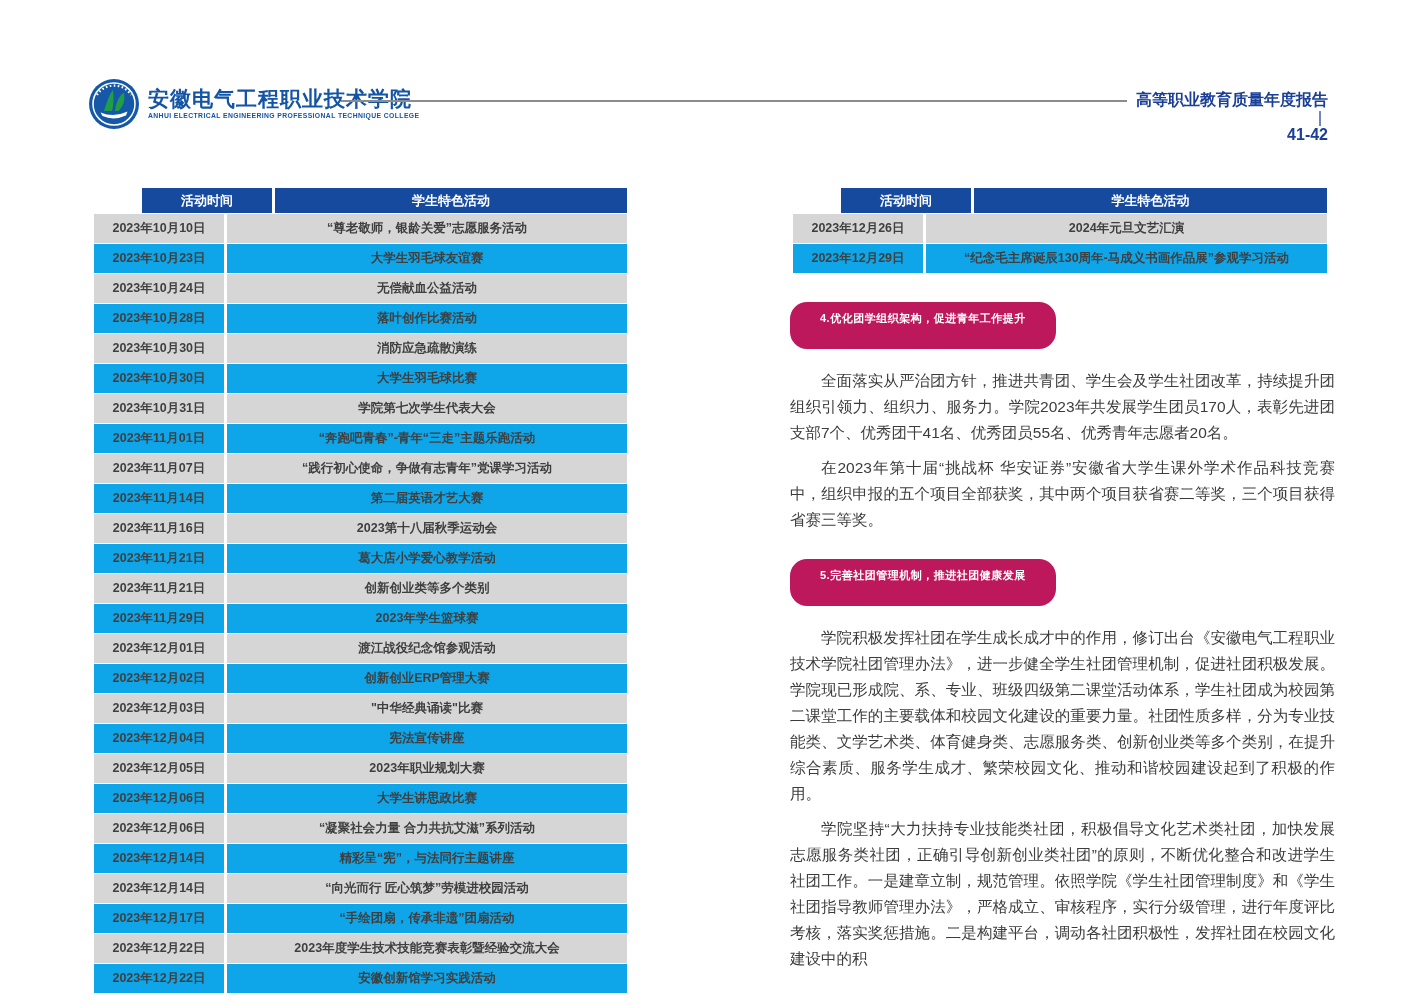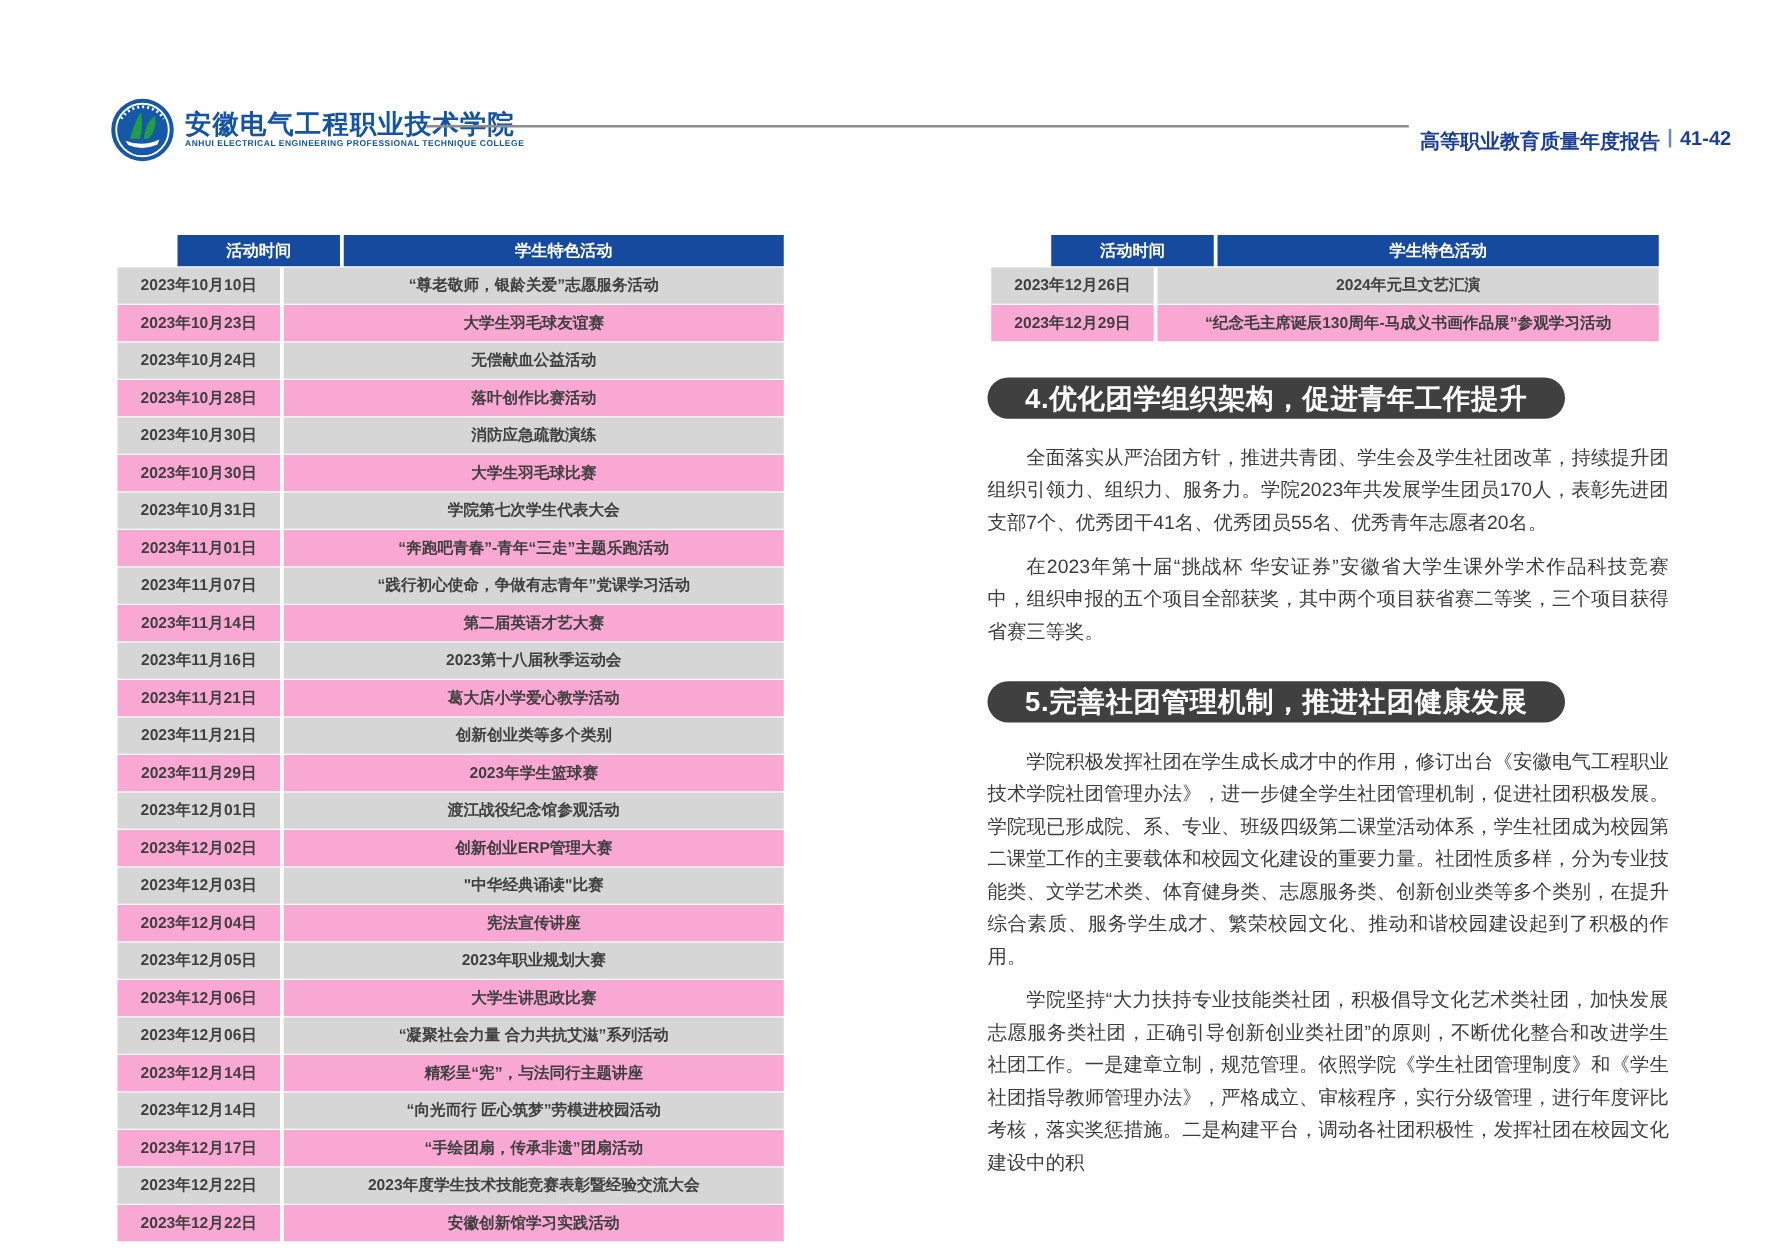--- a/index.html
+++ b/index.html
@@ -13,22 +13,22 @@
   .logo-wrap{position:absolute;left:0;top:2px;display:flex;align-items:center;}
   .logo-badge{width:52px;height:52px;flex:0 0 auto;}
   .logo-text{margin-left:8px;display:flex;flex-direction:column;}
   .college-cn{
     font-size:21px;font-weight:900;color:#1454a4;letter-spacing:1px;line-height:24px;
     font-family:"Liberation Serif","DejaVu Serif",serif;
   }
   .college-en{font-size:6.8px;color:#1454a4;letter-spacing:.4px;line-height:10px;font-weight:700;}
   .header-rule{position:absolute;left:253px;top:24px;width:786px;height:2px;background:#8c8c8c;}
   .header-right{
-    position:absolute;left:1048px;top:27px;white-space:nowrap;
-    font-size:16px;font-weight:700;color:#1b3f97;display:flex;align-items:flex-start;
+    position:absolute;left:1048px;top:14px;white-space:nowrap;
+    font-size:16px;font-weight:700;color:#1b3f97;display:flex;align-items:flex-end;flex-direction:column;
   }
   .header-right .divider{
     display:inline-block;width:2px;height:15px;background:#6f87bd;margin:0 7px;
   }
   
   .acts-table{position:absolute;display:flex;flex-direction:column;}
   .acts-table.left{left:94px;top:188px;width:533px;}
   .acts-table.right{left:793px;top:188px;width:534px;}
   .thead{display:flex;height:25px;column-gap:3px;padding-left:48px;}
   .thead .hcell{
@@ -36,26 +36,26 @@
     display:flex;align-items:center;justify-content:center;
   }
   .hcell.date,.cell.date{width:130px;flex:0 0 auto;}
   .hcell.act,.cell.act{flex:1 1 auto;}
   .trow{display:flex;height:29px;margin-top:1px;column-gap:3px;}
   .trow .cell{
     font-size:12.5px;font-weight:700;color:#3f3f3f;
     display:flex;align-items:center;justify-content:center;text-align:center;
   }
   .trow.dark .cell{background:#d6d6d6;}
-  .trow.light .cell{background:#f9a8d4;}
+  .trow.light .cell{background:#0ea5e9;}
   
   .right-col{position:absolute;left:790px;top:302px;width:545px;}
   .section-banner{
-    display:inline-block;background:#404040;color:#ffffff;
-    font-size:22px;font-weight:700;line-height:33px;height:33px;
+    display:inline-block;background:#be185d;color:#ffffff;
+    font-size:11px;font-weight:700;line-height:33px;height:47px;
     border-radius:17px;padding:0 30px;letter-spacing:.5px;
   }
   .section-banner.second{margin-top:26px;}
   .body-text{
     font-size:15.5px;font-weight:500;line-height:26px;color:#3c3c3c;
     text-align:justify;text-indent:2em;margin:0;
   }
   .body-text.first{margin-top:19px;}
   .body-text.next{margin-top:9px;}
 </style>

